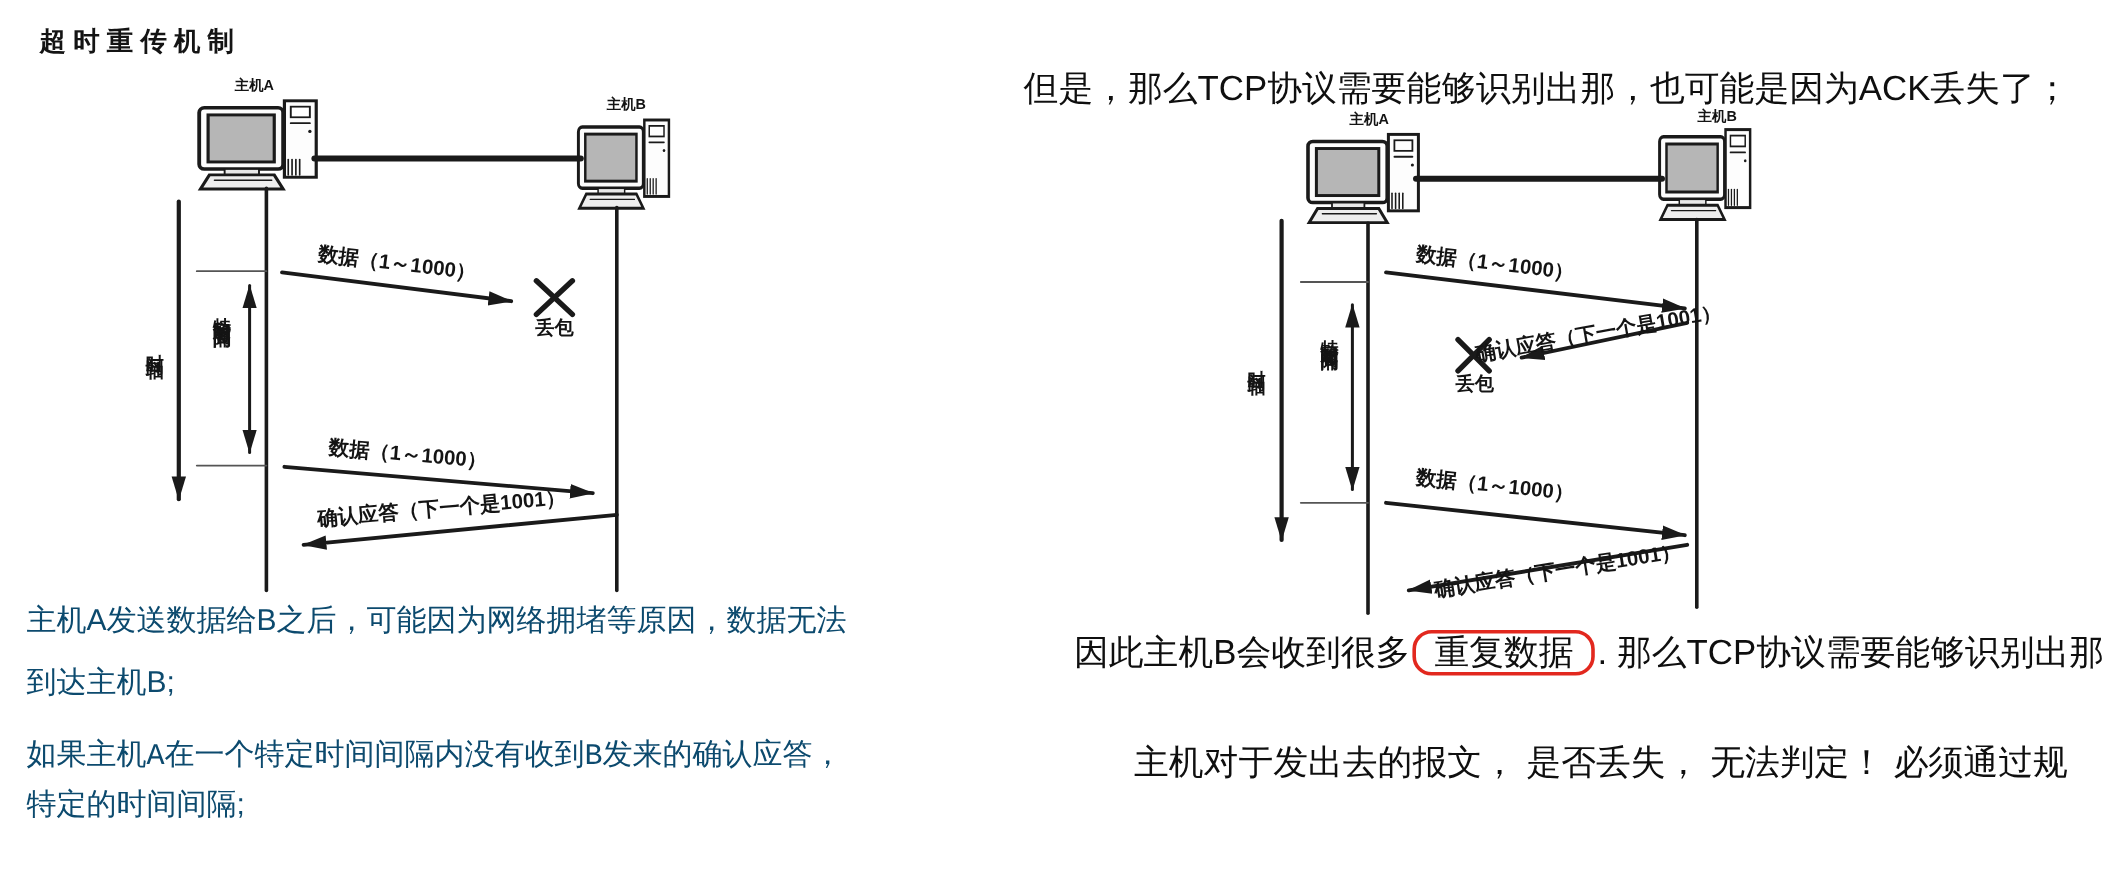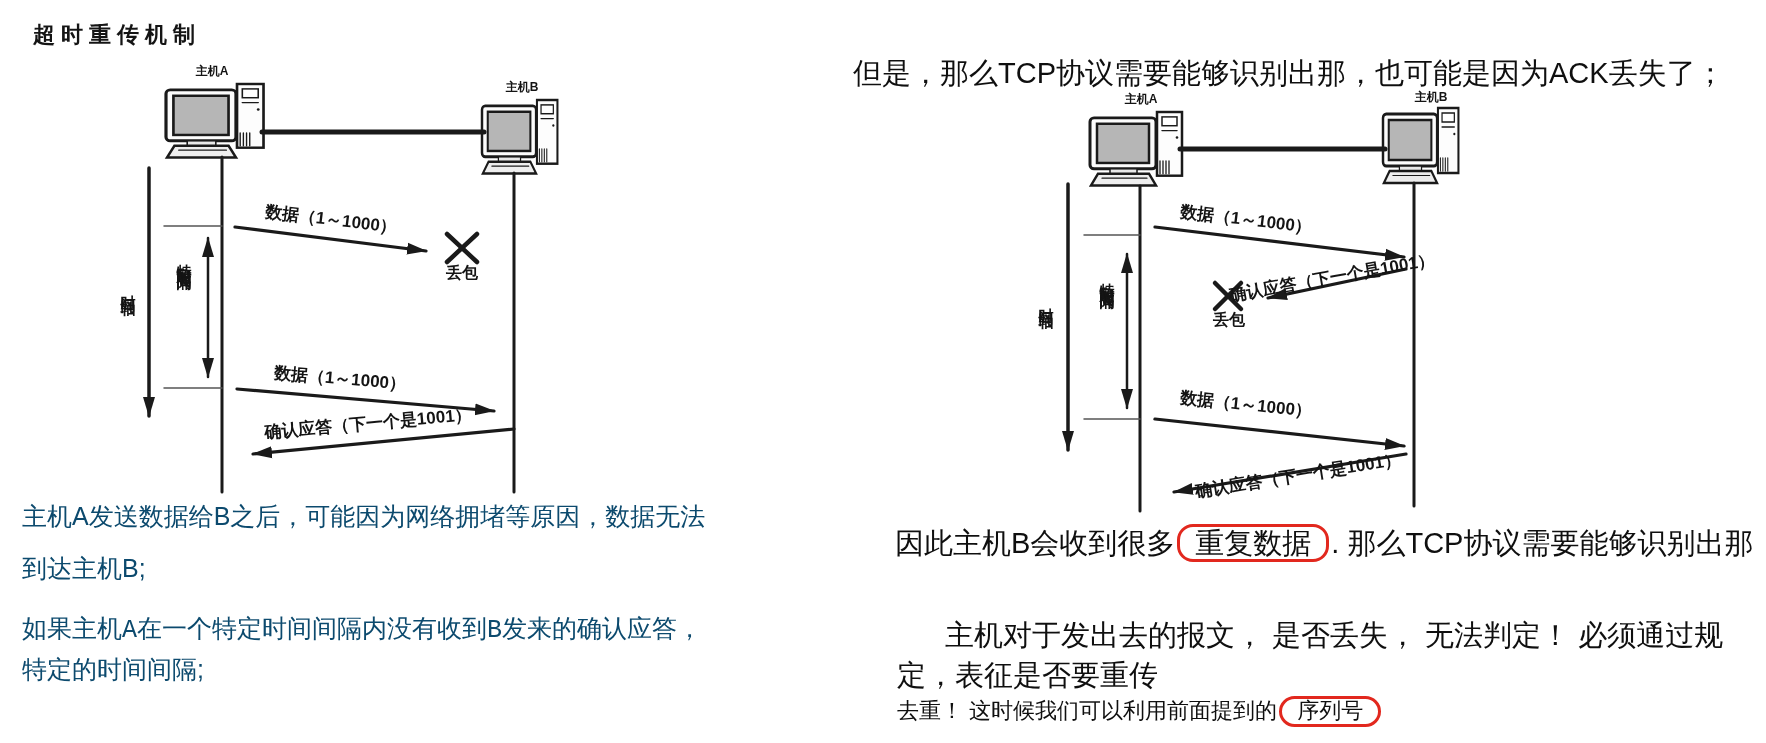--- a/index.html
+++ b/index.html
@@ -120,18 +120,14 @@
   <div class="abs arrlbl" style="left:1158px;top:208px;transform:rotate(7deg);">数据（1～1000）</div>
   <div class="abs acklbl" style="left:1212px;top:266px;transform:rotate(-10deg);">确认应答（下一个是1001）</div>
   <div class="abs loss" style="left:1197px;top:310px;">丢包</div>
   <div class="abs arrlbl" style="left:1158px;top:393px;transform:rotate(6deg);">数据（1～1000）</div>
   <div class="abs acklbl" style="left:1178px;top:464px;transform:rotate(-9deg);">确认应答（下一个是1001）</div>
 
   <div class="abs rnote" style="left:895px;top:524px;">
     <span>因此主机B会收到很多</span><span class="hl">重复数据</span><span>. 那么TCP协议需要能够识别出那</span>
   </div>
   <div class="abs rnote" style="left:945px;top:616px;">主机对于发出去的报文， 是否丢失， 无法判定！ 必须通过规</div>
-  <div class="abs rnote" style="left:897px;top:656px;">定，表征是否要重传</div>
-  <div class="abs rnote-sm" style="left:897px;top:696px;">
-    <span>去重！ 这时候我们可以利用前面提到的</span><span class="hl hl-oval">序列号</span>
-  </div>
 
 </div>
 
 </body></html>

